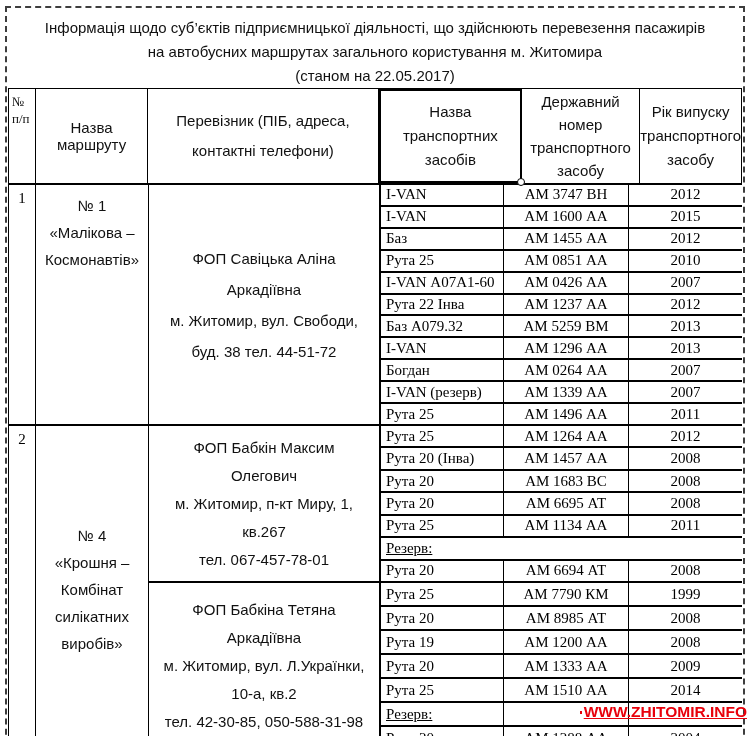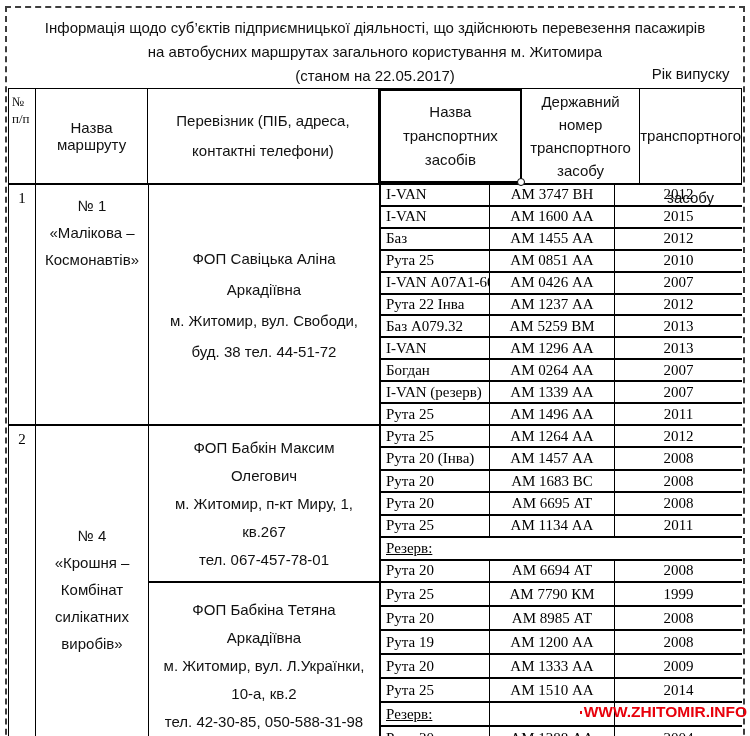--- a/index.html
+++ b/index.html
@@ -16,21 +16,21 @@
   
   .hrow { display:flex; height:97px; border-top:1px solid #000; border-bottom:2px solid #000; background:#fff; }
   .hc { border-right:1px solid #000; display:flex; flex-direction:column; justify-content:center;
         align-items:center; text-align:center; font-family:"Liberation Sans", sans-serif; font-size:15px; color:#111; }
   .hc1 { width:27px; justify-content:flex-start; align-items:flex-start; text-align:left;
          font-family:"Liberation Serif", serif; font-size:13px; line-height:17px; padding:4px 1px 0 3px; }
   .hc2 { width:113px; font-family:Liberation Sans, sans-serif; font-size:15px; }
   .hc3 { width:232px; line-height:30px; }
   .hc4 { width:144px; line-height:24px; border:2px solid #000; position:relative; z-index:2; }
   .hc5 { width:119px; line-height:23px; }
-  .hc6 { flex:1; line-height:24px;gap:38px; }
+  .hc6 { flex:1; line-height:24px; }
   .handle { position:absolute; right:-5px; bottom:-5px; width:8px; height:8px;
             border:1px solid #000; border-radius:50%; background:#fff; z-index:4; }
 
   
   .sec { display:flex; background:#fff; }
   .sec1 { height:241px; border-bottom:2px solid #000; }
   .sec2 { height:340px; }
   .cnum { width:27px; border-right:1px solid #000; font-family:"Liberation Serif", serif; font-size:15px;
           text-align:center; padding-top:5px; }
   .croute { width:113px; border-right:1px solid #000; text-align:center;
@@ -42,29 +42,29 @@
   .rcol { flex:1; display:flex; flex-direction:column; }
   .blockA { height:157px; display:flex; border-bottom:2px solid #000; }
   .blockB { height:166px; display:flex; }
   .blockA .ccarrier, .blockB .ccarrier { font:15px/28px "Liberation Sans", sans-serif; }
 
   
   .vcol { flex:1; display:flex; flex-direction:column; }
   .vrow { flex:1; display:flex; border-bottom:2px solid #000; font-family:"Liberation Serif", serif; font-size:15px; }
   .vcol .vrow:last-child { border-bottom:none; }
   .vcell { display:flex; align-items:center; overflow:hidden; white-space:nowrap; }
-  .vname { width:109px; border-right:1px solid #000; padding-left:5px; }
+  .vname { width:123px; border-right:1px solid #000; padding-left:5px; }
   .vplate { width:125px; border-right:1px solid #000; justify-content:center; }
   .vyear { flex:1; justify-content:center; }
   .vfull { flex:1; padding-left:5px; }
   .und { text-decoration:underline; }
 
   
   .wm { position:absolute; left:580px; top:701px; width:169px; height:22px; display:flex; align-items:center;
-        font:bold 15.5px "Liberation Sans", sans-serif; letter-spacing:0; z-index:6; }
+        font:bold 15.5px "Liberation Sans", sans-serif; letter-spacing:0; z-index:6;text-decoration:underline; }
   .wline { height:3px; background:currentColor; }
   .wline.l { width:9px; margin-right:2px; }
   .wline.r { flex:1; margin-left:2px; }
 </style>
 </head>
 <body>
 
 <div class="page">
   <div class="dashed"></div>
 

